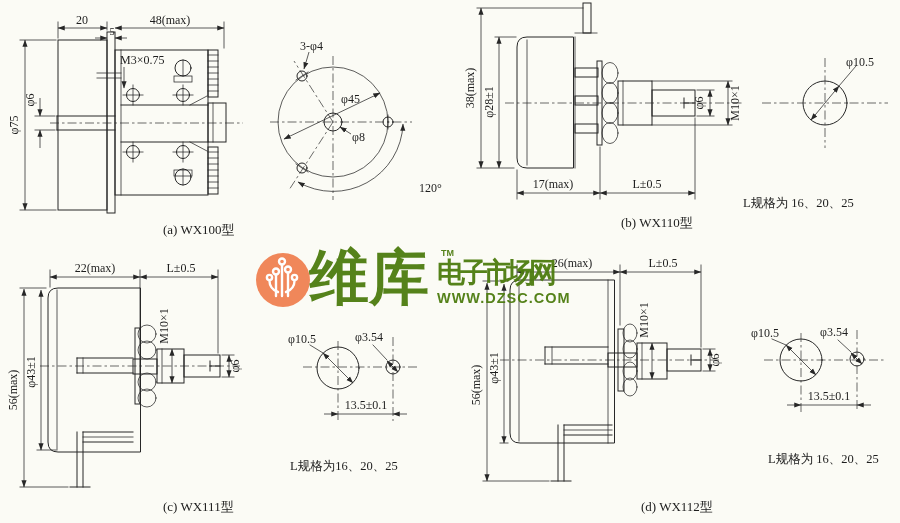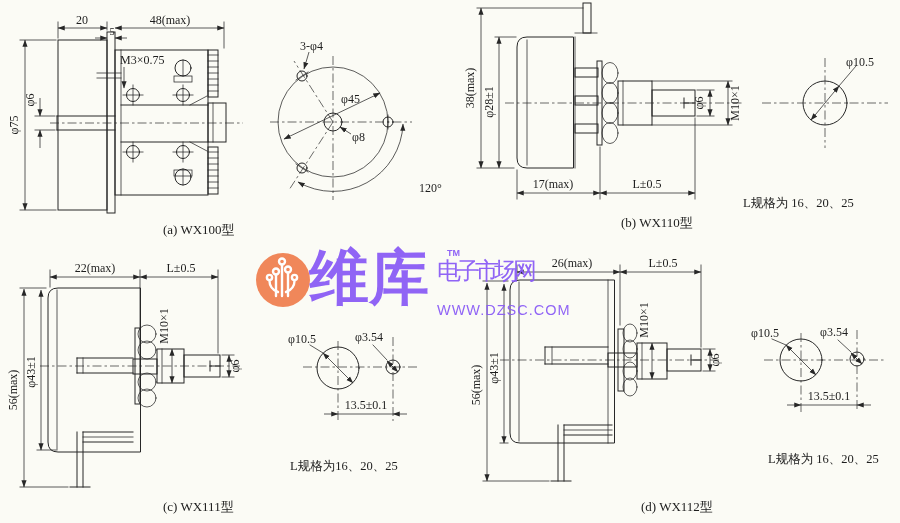--- a/index.html
+++ b/index.html
@@ -8,29 +8,29 @@
   svg text{fill:#1d1d1d}
   .s   {stroke:#272727;fill:none;stroke-width:1;stroke-linecap:square}
   .t05 {stroke:#272727;fill:none;stroke-width:.75;stroke-linecap:square}
   .cl  {stroke:#2c2c2c;fill:none;stroke-width:.7;stroke-dasharray:9 3 2.5 3}
   .dim {stroke:#272727;fill:none;stroke-width:.75}
   text.d   {font:12px "Liberation Serif",serif}
   text.sm  {font:10.5px "Liberation Serif",serif}
   text.cap {font:13px "Liberation Serif",serif}
   text.note{font:12.5px "Liberation Serif",serif}
   
-  .wm{position:absolute;left:255px;top:246px;width:340px;height:100px;color:#8b5cf6;
+  .wm{position:absolute;left:255px;top:246px;width:340px;height:100px;color:#4d7c0f;
       opacity:.95;font-family:"Liberation Sans",sans-serif;pointer-events:none;z-index:5}
   .wm-logo{position:absolute;left:-2px;top:4px}
   .wm-brand{position:absolute;left:54px;top:0px;font-size:60px;line-height:1.05;
             font-weight:bold;letter-spacing:0;white-space:nowrap}
-  .wm-tm{position:absolute;left:192px;top:2px;font-size:9px;font-weight:bold}
+  .wm-tm{position:absolute;left:186px;top:2px;font-size:9px;font-weight:bold}
   .wm-col{position:absolute;left:182px;top:12px}
-  .wm-market{font-size:24px;font-weight:normal;letter-spacing:-5px;line-height:1.05;white-space:nowrap}
-  .wm-url{font-size:14.5px;font-weight:normal;letter-spacing:1px;margin-top:19px;white-space:nowrap}
+  .wm-market{font-size:28px;font-weight:bold;letter-spacing:-5px;line-height:1.05;white-space:nowrap}
+  .wm-url{font-size:14.5px;font-weight:bold;letter-spacing:1px;margin-top:3px;white-space:nowrap}
   .wm-slogan{position:absolute;left:3px;top:56px;font-size:25px;letter-spacing:8px;white-space:nowrap}
 </style>
 </head>
 <body>
 
 
 
 <svg width="900" height="523" viewBox="0 0 900 523">
   <defs>
     <marker id="ar" viewBox="0 0 10 10" refX="9" refY="5" markerWidth="10" markerHeight="10" orient="auto-start-reverse">

